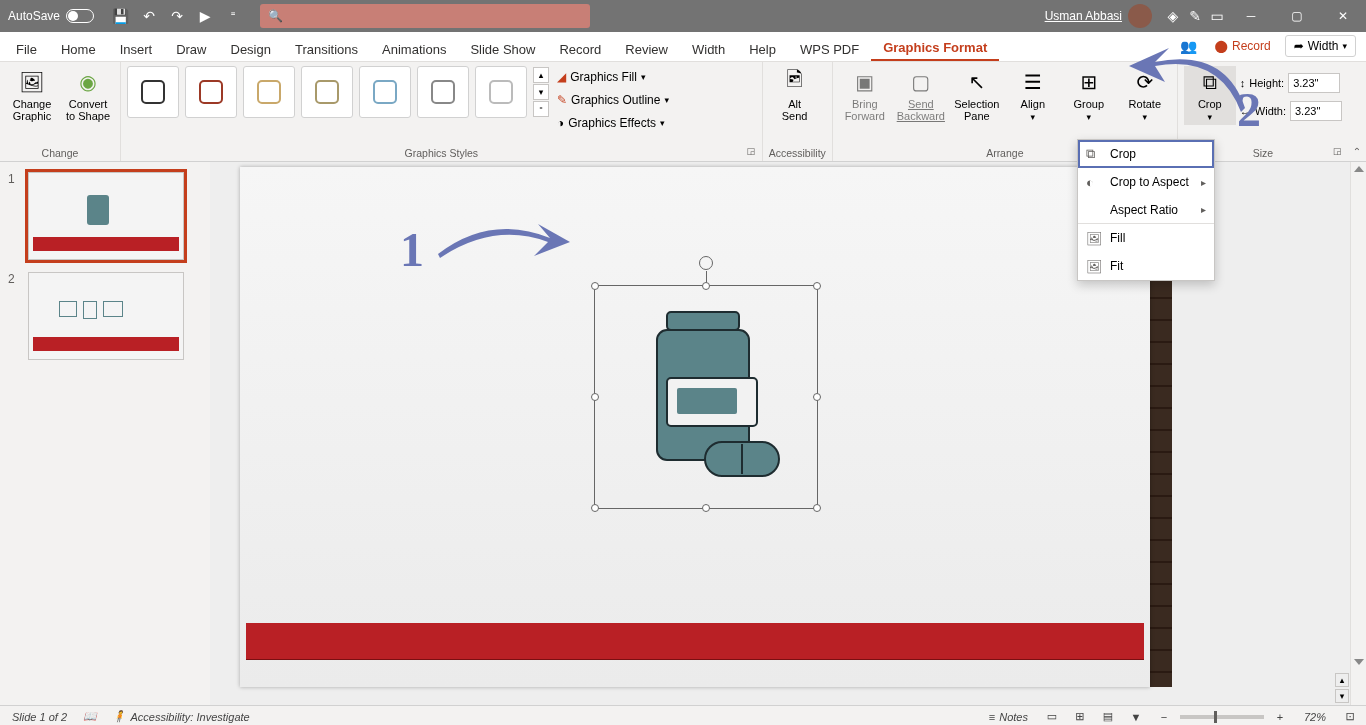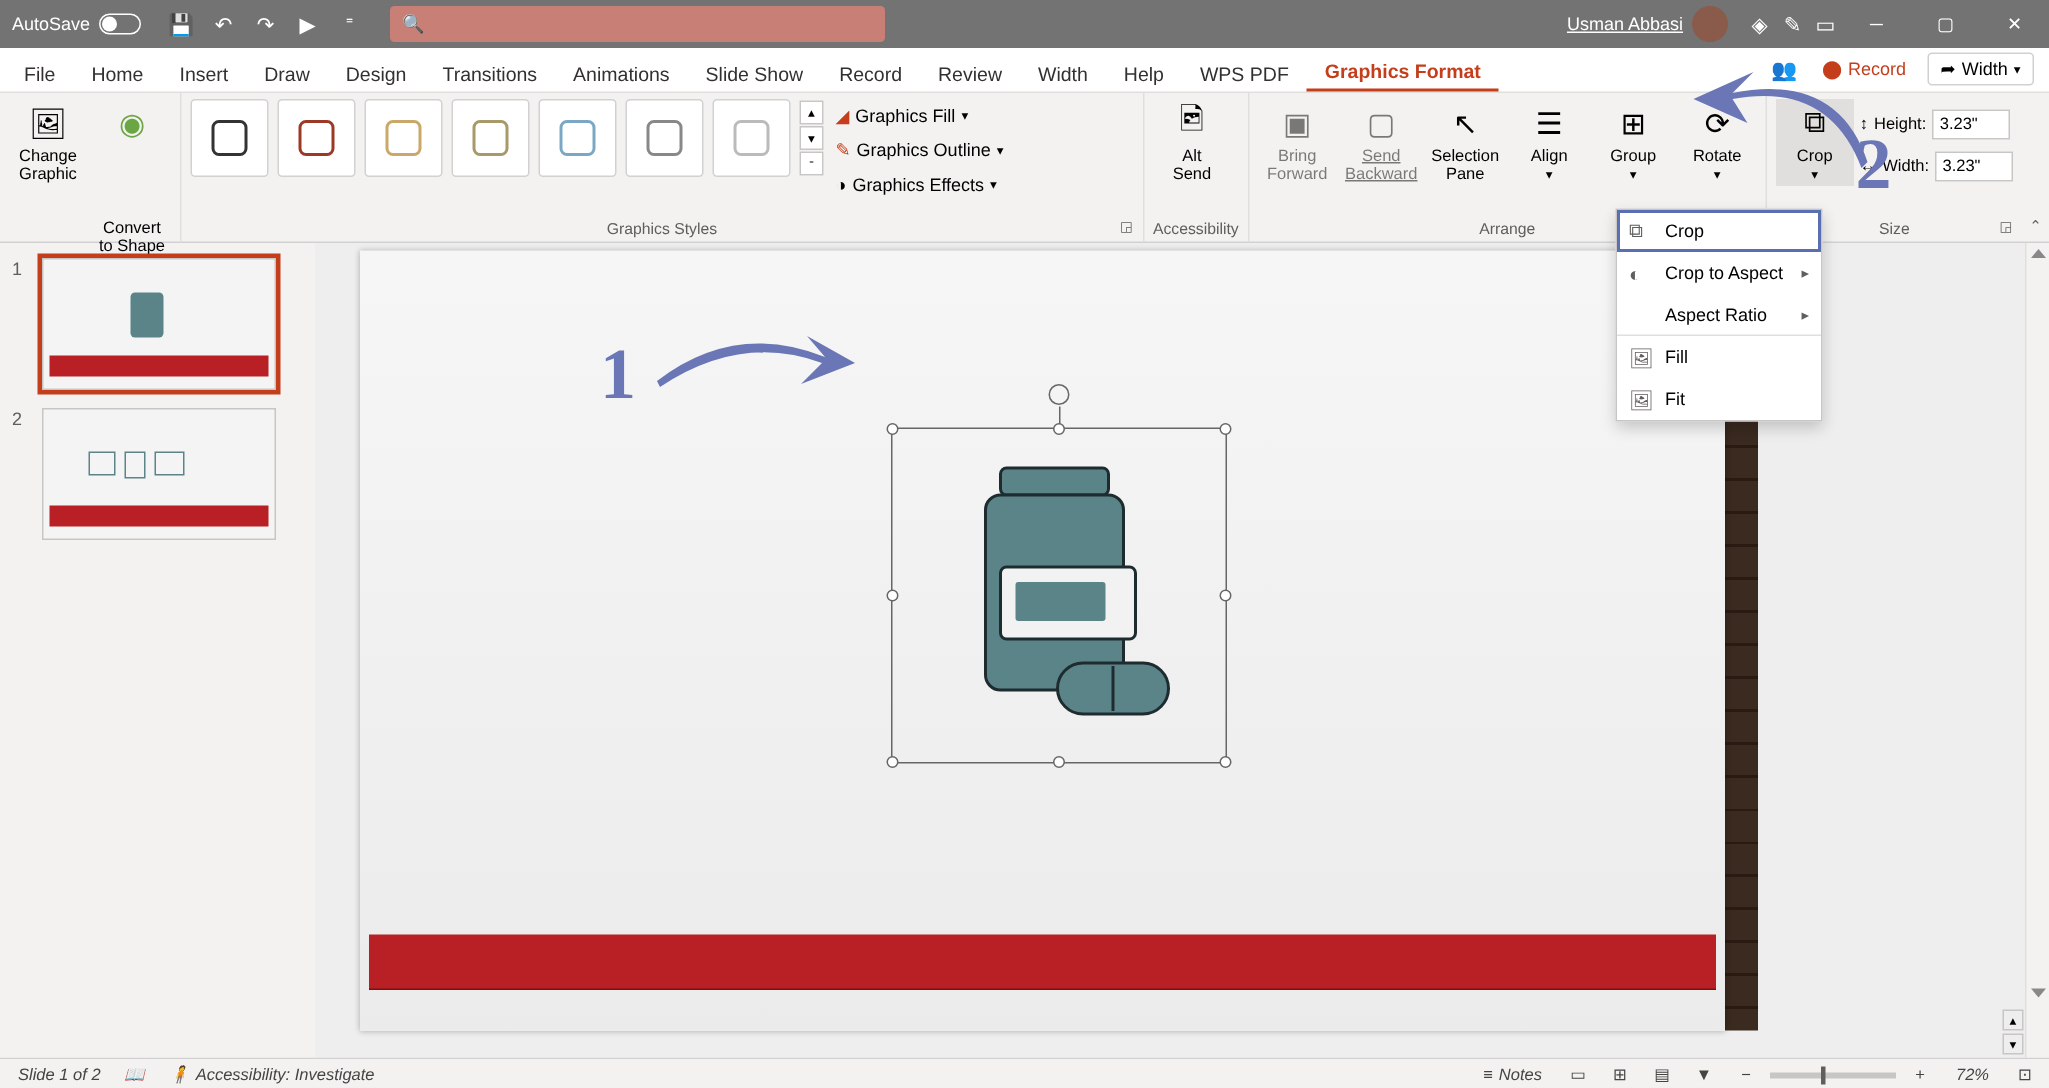--- a/index.html
+++ b/index.html
@@ -158,21 +158,21 @@
 <div class="ribbon">
   <div class="group">
     <div class="group-body">
       <div class="bigbtn">
         <div class="ico">🖼</div>
         <div class="lbl" style="white-space:pre-line;">Change
 Graphic</div>
       </div>
       <div class="bigbtn">
         <div class="ico" style="color:#6ba644;">◉</div>
-        <div class="lbl" style="white-space:pre-line;margin-top:48px;">Convert
+        <div class="lbl" style="white-space:pre-line;">Convert
 to Shape</div>
       </div>
     </div>
     <div class="group-label">Change</div>
   </div>
 
   <div class="group" style="flex:1;">
     <div class="group-body">
       <div class="gallery">
         <div class="gal-item">

